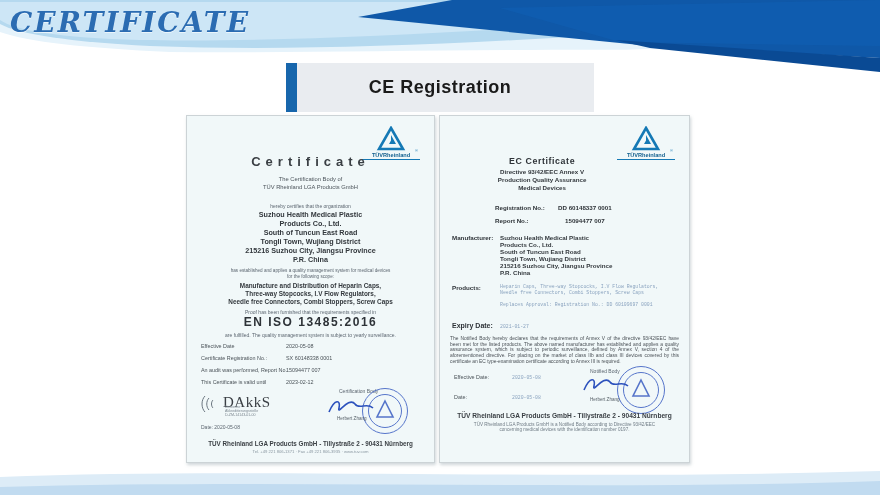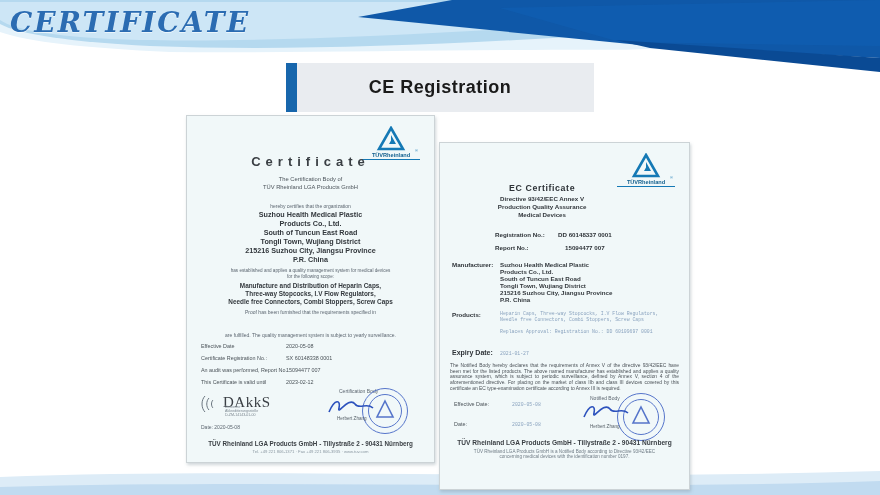--- a/index.html
+++ b/index.html
@@ -12,21 +12,21 @@
     font-size:28px;letter-spacing:2px;color:#2b6cb2;text-shadow:0 1px 0 rgba(255,255,255,.6);}
   
   #title-box{position:absolute;left:286px;top:63px;width:308px;height:49px;z-index:2;
     background:#e9ecf0;display:flex;align-items:center;justify-content:center;}
   #title-bar{position:absolute;left:286px;top:63px;width:11px;height:49px;background:#1766ac;z-index:3;}
   #slide-title{font-size:18px;font-weight:bold;color:#1a1a1a;letter-spacing:.5px;}
   
   .cert{position:absolute;top:115px;height:346px;background:#f1f8f9;z-index:2;
     border:1px solid #ccd3d6;box-shadow:1px 2px 3px rgba(120,140,150,.35);color:#383e44;}
   #cert-left{left:186px;width:247px;}
-  #cert-right{left:439px;width:249px;margin-top:27px;}
+  #cert-right{left:439px;width:249px;}
   .cert *{position:absolute;}
   
   .tuv{right:14px;top:10px;width:58px;text-align:center;}
   .tuv svg{position:relative;display:block;margin:0 auto;}
   .tuv .reg{position:absolute;right:2px;top:22px;font-size:4px;color:#1579b5;}
   .tuv .tuvtxt{position:relative;font-size:5.6px;color:#15618f;font-weight:bold;
     border-bottom:1.6px solid #1579b5;padding-bottom:1px;white-space:nowrap;}
   
   .ctr{left:0;width:100%;text-align:center;}
   .tiny{font-size:5px;color:#5c6670;}
@@ -107,20 +107,21 @@
     <div class="ctr org" style="top:140px">P.R. China</div>
 
     <div class="ctr tiny" style="top:152px;font-size:4.6px">has established and applies a quality management system for medical devices</div>
     <div class="ctr tiny" style="top:158px;font-size:4.6px">for the following scope:</div>
 
     <div class="ctr scope" style="top:166px">Manufacture and Distribution of Heparin Caps,</div>
     <div class="ctr scope" style="top:174px">Three-way Stopcocks, I.V Flow Regulators,</div>
     <div class="ctr scope" style="top:182px">Needle free Connectors, Combi Stoppers, Screw Caps</div>
 
     <div class="ctr tiny" style="top:193px">Proof has been furnished that the requirements specified in</div>
+    <div class="ctr standard">EN ISO 13485:2016</div>
     <div class="ctr tiny" style="top:216px">are fulfilled. The quality management system is subject to yearly surveillance.</div>
 
     <div class="frow-l" style="top:227px">Effective Date</div>
     <div class="frow-v" style="top:227px">2020-05-08</div>
     <div class="frow-l" style="top:239px">Certificate Registration No.:</div>
     <div class="frow-v" style="top:239px">SX 60148338 0001</div>
     <div class="frow-l" style="top:251px">An audit was performed, Report No.</div>
     <div class="frow-v" style="top:251px">15094477 007</div>
     <div class="frow-l" style="top:263px">This Certificate is valid until</div>
     <div class="frow-v" style="top:263px">2023-02-12</div>

